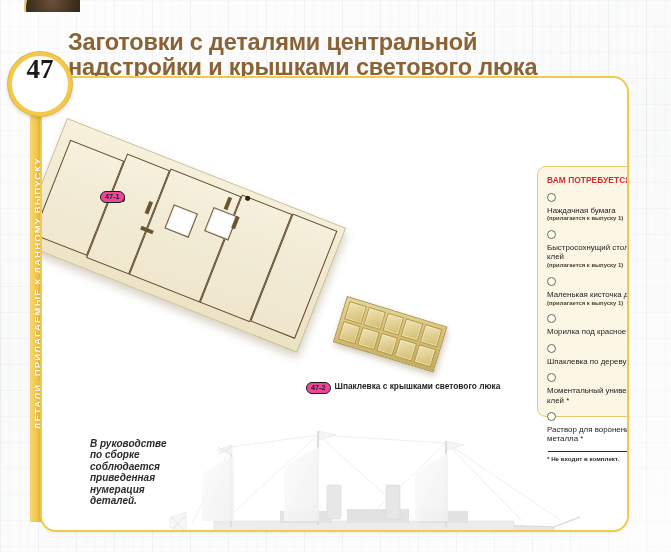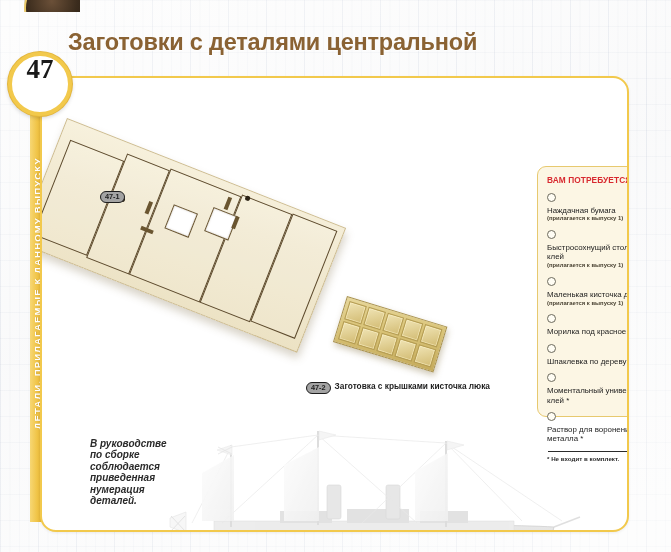--- a/index.html
+++ b/index.html
@@ -127,21 +127,21 @@
     box-shadow:inset 0 0 0 1px rgba(255,248,210,.5);
   }
 
   
   .callout{position:absolute;display:flex;align-items:flex-start;gap:4px;}
   .ref-badge{
     display:inline-block;flex:none;
     border:1.3px solid #1d1d1d;border-radius:7px;
     padding:0 4px;
     font-size:7.3px;font-weight:bold;color:#1d1d1d;line-height:10px;
-    white-space:nowrap;background:#a3a3a3;
+    white-space:nowrap;background:#ec4899;
     margin-top:1px;
   }
   .callout-text{
     font-size:8.3px;font-weight:bold;color:#1d1d1d;line-height:10.5px;
   }
   #callout-1{left:58px;top:112px;width:200px;}
   #callout-2{left:264px;top:303px;width:230px;}
 
   
   #assembly-note{
@@ -196,20 +196,21 @@
 <div id="bg-grid"></div>
 <div id="bg-wash"></div>
 
 <div id="logo-badge">
   <div class="disc"></div>
 
 </div>
 
 <h1 id="page-title">
   <span class="l1">Заготовки с деталями центральной</span>
+  <span class="l2">надстройки и крышками светового люка</span>
 </h1>
 
 <div id="side-tab">
   <div id="side-tab-label">ДЕТАЛИ, ПРИЛАГАЕМЫЕ К ДАННОМУ ВЫПУСКУ</div>
 </div>
 
 <div id="page-number">
   <span>47</span>
 </div>
 
@@ -338,21 +339,21 @@
       </div>
     </div>
   </div>
 
   <div class="callout" id="callout-1">
     <span class="ref-badge">47-1</span>
   </div>
 
   <div class="callout" id="callout-2">
     <span class="ref-badge">47-2</span>
-    <span class="callout-text">Заготовка с крышками кисточка люка</span>
+    <span class="callout-text">Шпаклевка с крышками светового люка</span>
   </div>
 
   <div id="assembly-note">В руководстве по сборке соблюдается приведенная нумерация деталей.</div>
 
   <aside id="materials-panel">
     <div id="materials-title">ВАМ ПОТРЕБУЕТСЯ:</div>
 
     <div class="material-item">
       <span class="radio"></span>
       <span class="material-text">

